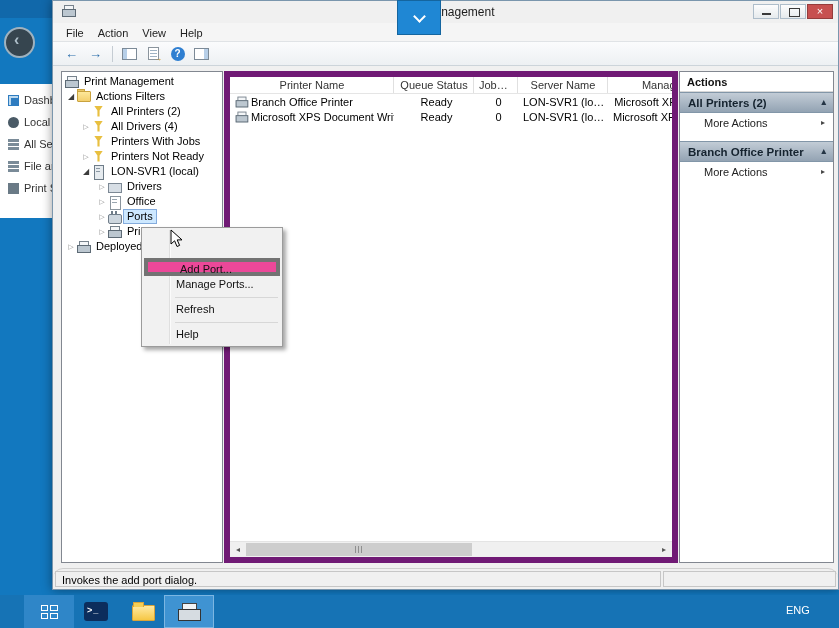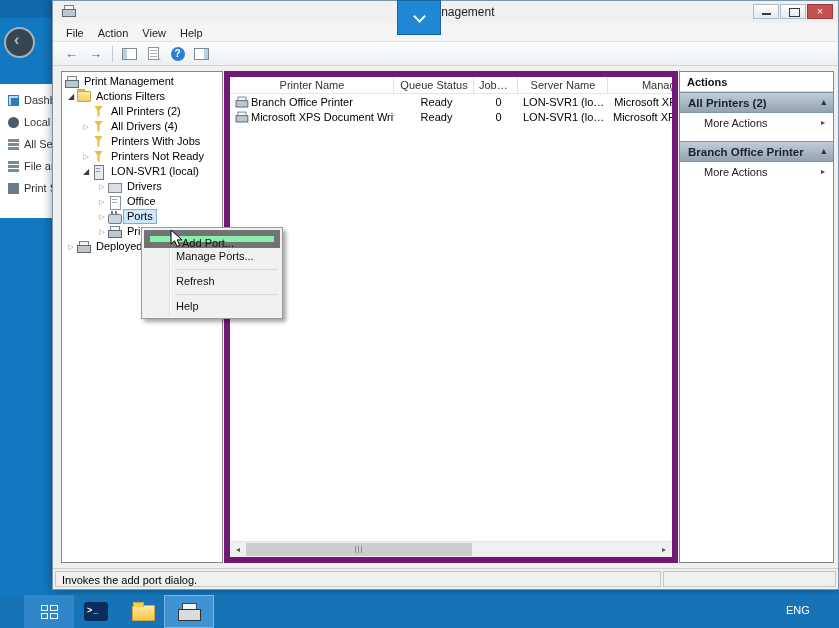--- a/index.html
+++ b/index.html
@@ -113,31 +113,31 @@
   .ap-sec-h { height:21px; background:linear-gradient(#c2ccd6,#93a3b3); border-top:1px solid #8296a8;
               border-bottom:1px solid #8296a8; color:#15232f; font-weight:bold; display:flex; align-items:center;
               padding:0 8px; position:relative; font-size:11.5px; }
   .ap-caret { position:absolute; right:7px; top:4px; font-size:9px; color:#243545; }
   .ap-caret::before { content:"▴"; }
   .ap-item { height:20px; display:flex; align-items:center; padding-left:24px; position:relative; color:#222; }
   .ap-sub { position:absolute; right:8px; top:5px; font-size:8px; color:#444; }
   .ap-sub::before { content:"▸"; }
   .ap-gap { height:8px; }
 
-  .statusbar { position:absolute; left:0; right:0; bottom:0; height:21px; background:#f0f0f0; border-top:1px solid #cfcfcf; }
+  .statusbar { position:absolute; left:0; right:0; bottom:0; height:21px; background:#f0f0f0; border-top:1px solid #cfcfcf;border-radius:10px; }
   .sb-box { position:absolute; left:2px; top:2px; width:606px; bottom:2px; border:1px solid #c6c6c6;
             font-size:11px; color:#000; padding:2px 0 0 6px; white-space:nowrap; overflow:hidden; }
   .sb-box2 { position:absolute; left:610px; top:2px; right:2px; bottom:2px; border:1px solid #c6c6c6; }
 
   
   .ctx { position:absolute; left:141px; top:227px; width:142px; background:#f1f1f1; border:1px solid #9b9b9b;
          box-shadow:3px 3px 4px rgba(0,0,0,.35); padding:2px; z-index:30; font-size:11px; }
   .ctx-gutter { position:absolute; left:27px; top:2px; bottom:2px; width:1px; background:#dfdfdf; box-shadow:1px 0 0 #fbfbfb; }
   .ctx-item { position:relative; height:18px; line-height:17px; padding-left:32px; color:#111; }
-  .ctx-item.hot { background:#86efac; border:6px solid #737373; line-height:15px; }
+  .ctx-item.hot { background:#ec4899; border:4px solid #737373; line-height:15px;margin-top:28px; }
   .ctx-sep { height:1px; background:#d7d7d7; margin:3px 2px 3px 31px; }
 
   
   .cursor { position:absolute; left:170px; top:229px; z-index:40; }
 
   
   .chev { position:absolute; left:397px; top:0; width:44px; height:35px; background:#1f87d4;
           border:1px solid #14659f; z-index:20; }
   .chev-glyph { position:absolute; left:17px; top:11px; width:9px; height:9px;
                 border-left:2px solid #fff; border-bottom:2px solid #fff; transform:rotate(-45deg); }

